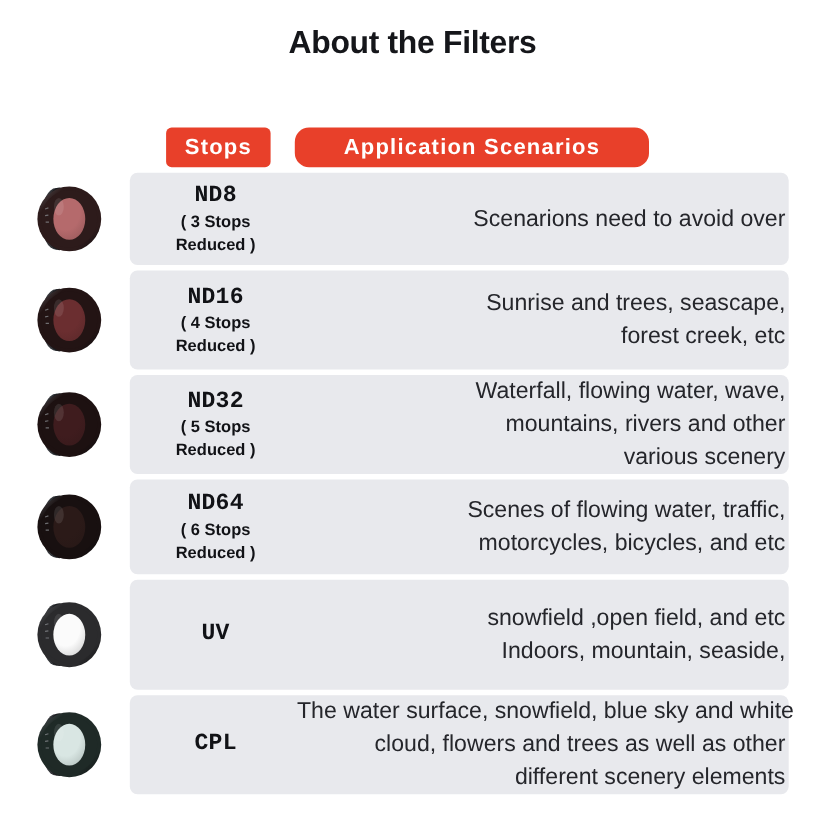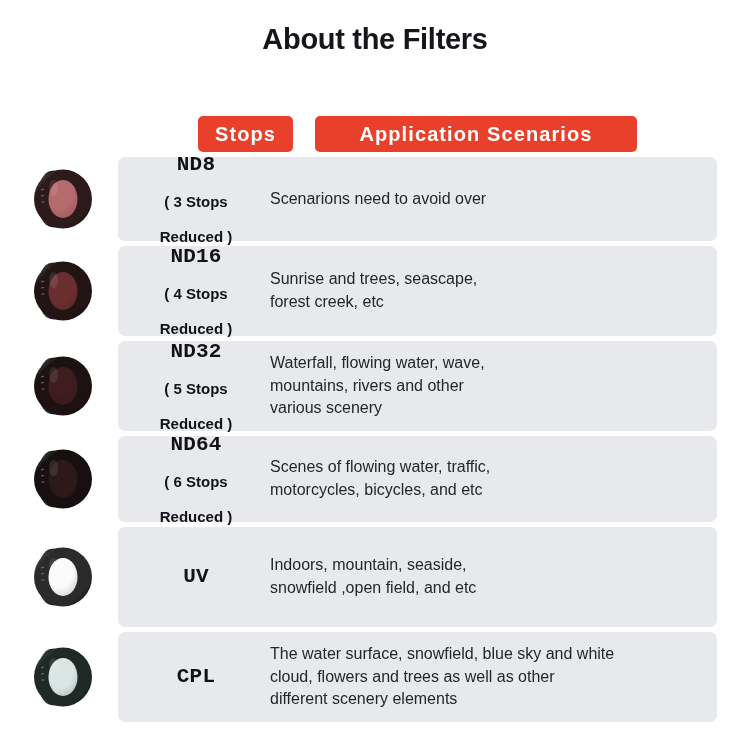--- a/index.html
+++ b/index.html
@@ -42,29 +42,29 @@
     background: #e8402a;
     border-radius: 5px;
     color: #ffffff;
     font-weight: bold;
     display: flex;
     align-items: center;
     justify-content: center;
     letter-spacing: 1.1px;
     height: 36px;
     font-size: 20px;
-    margin-left: 47px;
   }
   .pill-stops {
     left: 151px;
     width: 95px;
   }
   .pill-scenarios {
     left: 268px;
     width: 322px;
+    border-radius: 13px;
   }
 
   
   .table {
     position: absolute;
     left: 0;
     top: 157px;
     width: 750px;
   }
   .row {
@@ -114,34 +114,35 @@
     font-weight: bold;
     line-height: 1.22;
     letter-spacing: 0.2px;
     font-family: Liberation Mono, monospace;
   }
   .stop-sub {
     font-size: 15px;
     font-weight: bold;
     line-height: 1.3;
     letter-spacing: 0px;
-    margin-top: 15px;
+    margin-top: 1px;
   }
   .cell-desc {
     position: absolute;
     left: 270px;
     right: 36px;
     top: 0;
     bottom: 0;
     display: flex;
     flex-direction: column;
     justify-content: center;
     color: #25262b;
-    font-size: 16px;
+    font-size: 21px;
     line-height: 1.42;
+    text-align: right;
   }
   .cell-desc div {
     white-space: nowrap;
   }
 </style>
 </head>
 <body>
 
 <div class="page-title">About the Filters</div>
 
@@ -328,22 +329,22 @@
       <ellipse cx="34" cy="33" rx="14.5" ry="19" fill="url(#g-uv-filter-lens-icon)"></ellipse>
       <ellipse cx="24.5" cy="22" rx="4.5" ry="8" fill="#ffffff" opacity="0.10"></ellipse>
       <path d="M12 24 L15 23 M12 30 L15 29.5 M12.5 36 L15.5 36" stroke="#8a8c90" stroke-width="1.1" opacity="0.75" fill="none"></path>
     </svg>
   </span>
     <div class="cell-stops">
       <span class="stop-name">UV</span>
 
     </div>
     <div class="cell-desc">
-      <div>Indoors, mountain, seaside,</div>
-        <div>snowfield ,open field, and etc</div>
+      <div>snowfield ,open field, and etc</div>
+        <div>Indoors, mountain, seaside,</div>
     </div>
     </div>
     <div class="row" style="height: 90px;">
     <div class="row-bg"></div>
 
   <span class="lens">
     <svg width="66" height="66" viewBox="0 0 66 66" aria-hidden="true">
       <defs>
         <radialGradient id="g-cpl-filter-lens-icon" cx="38%" cy="32%" r="78%">
           <stop offset="0%" stop-color="#d9e6e3" stop-opacity="1"></stop>

